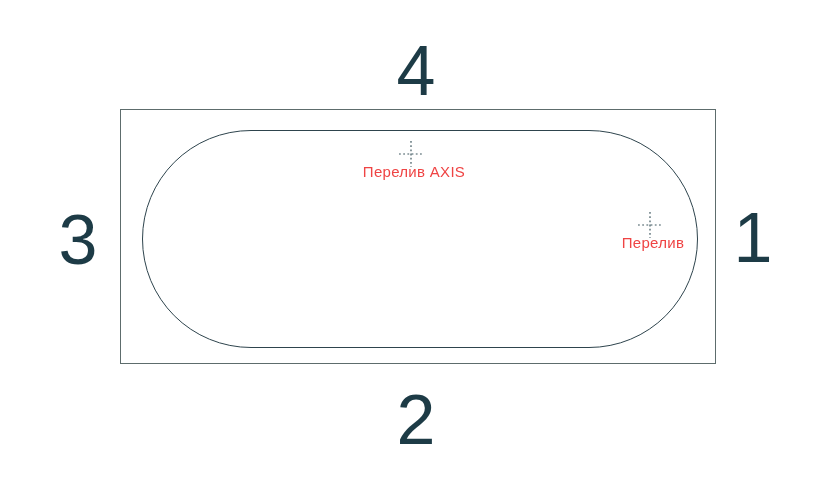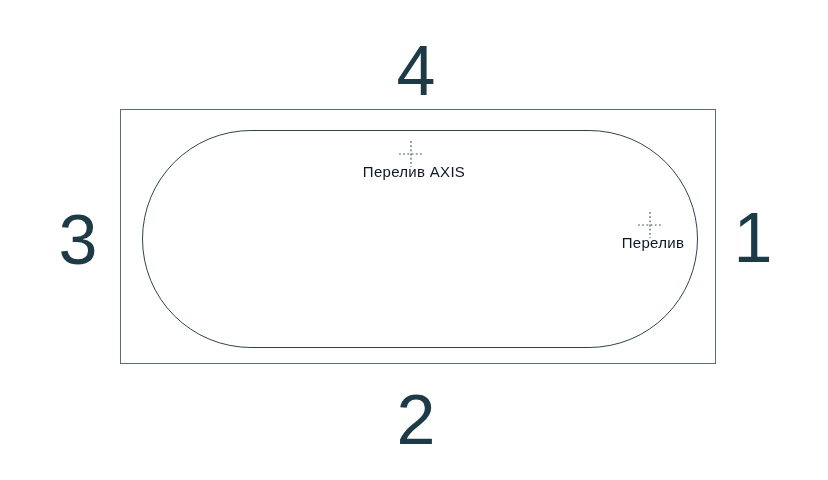--- a/index.html
+++ b/index.html
@@ -65,21 +65,21 @@
     height: 26px;
   }
   .marker .marker-label {
     position: absolute;
     left: 3px;
     top: 9px;
     transform: translateX(-50%);
     white-space: nowrap;
     font-size: 15px;
     letter-spacing: 0.3px;
-    color: #0f172a;
+    color: #ef4444;
   }
 </style>
 </head>
 <body>
 
 <div class="canvas">
 
   <span class="side-num side-num-top">4</span>
 
   <span class="side-num side-num-right">1</span>

